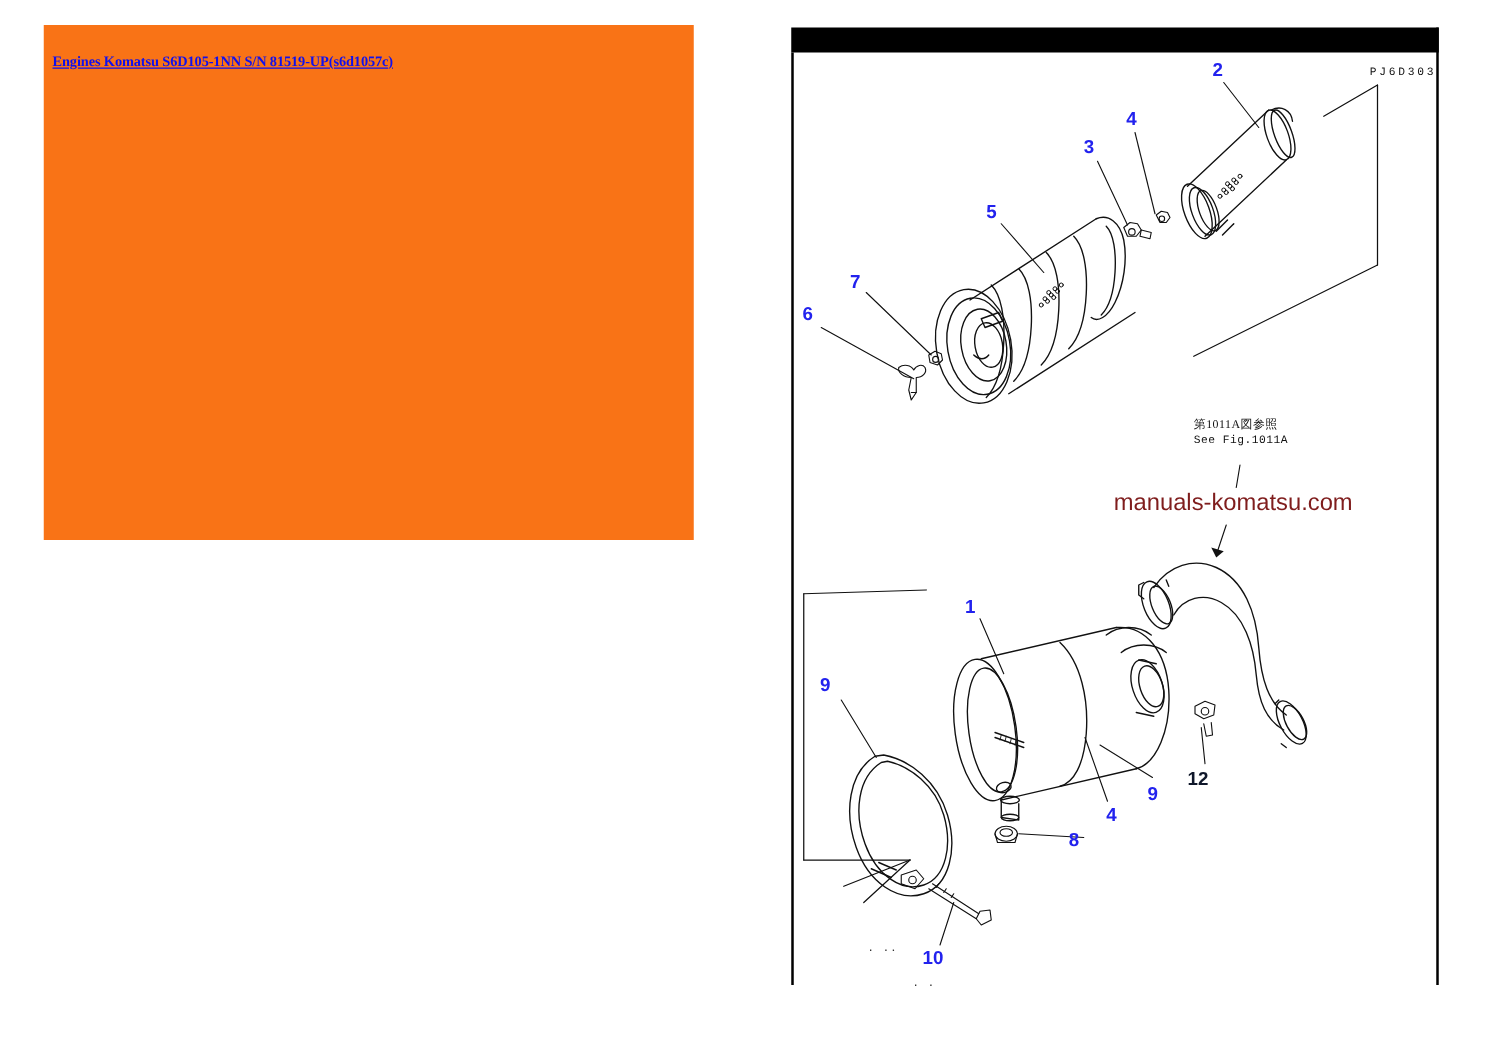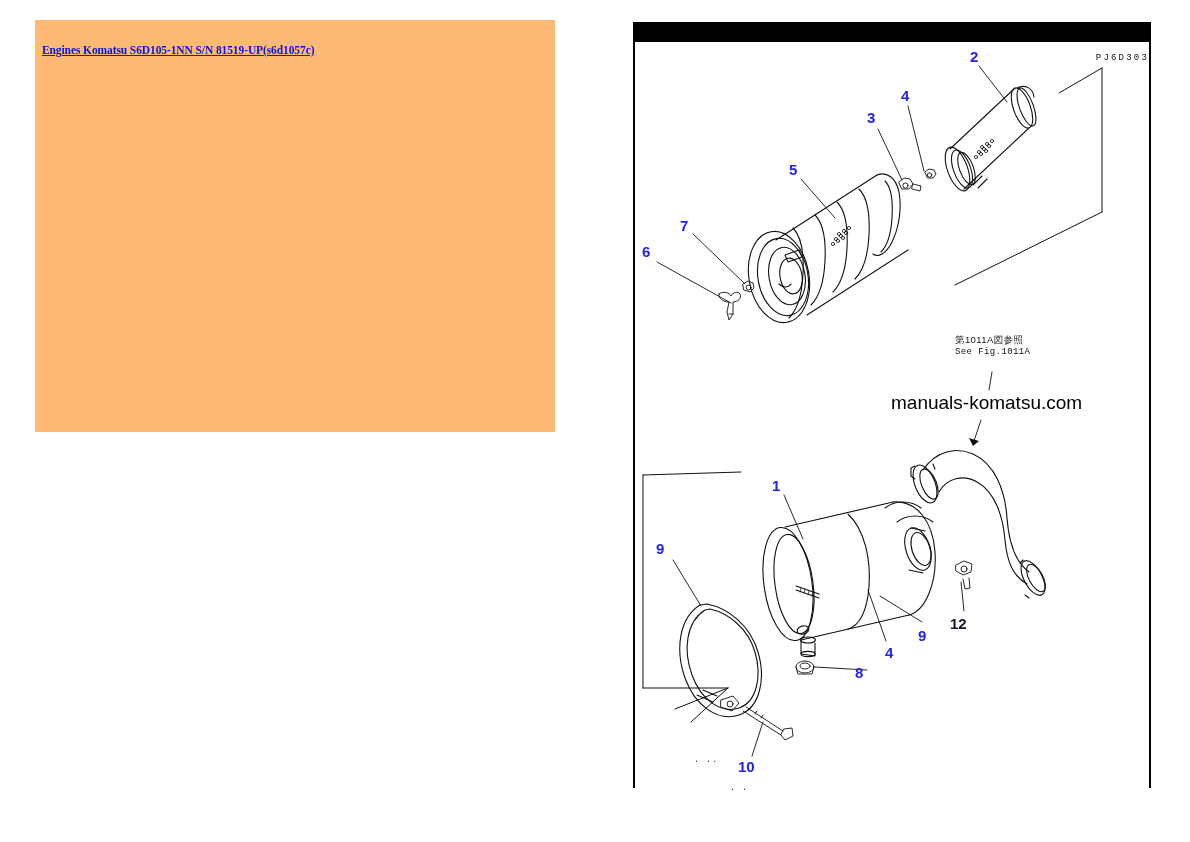--- a/index.html
+++ b/index.html
@@ -15,21 +15,21 @@
     overflow: hidden;
   }
 
   
   #left-panel {
     position: absolute;
     left: 35px;
     top: 20px;
     width: 520px;
     height: 412px;
-    background: #fdba74;
+    background: #f97316;
   }
   #title-link {
     position: absolute;
     left: 7px;
     top: 24px;
     font-family: "Liberation Serif", serif;
     font-size: 11.5px;
     font-weight: bold;
     letter-spacing: -0.1px;
     color: #1010ee;
@@ -97,40 +97,40 @@
   
   #see-fig-note {
     position: absolute;
     left: 322px;
     top: 312px;
     color: #111111;
     line-height: 12px;
     white-space: nowrap;
   }
   #see-fig-note .jp {
-    font-family: Liberation Sans, sans-serif;
+    font-family: Liberation Serif, serif;
     font-size: 9.5px;
     letter-spacing: 0.4px;
     display: block;
   }
   #see-fig-note .en {
     font-family: Liberation Mono, monospace;
     font-size: 9px;
     letter-spacing: 0.4px;
     display: block;
   }
 
   
   #watermark {
     position: absolute;
     left: 258px;
     top: 370px;
     font-family: "Liberation Sans", sans-serif;
     font-size: 19px;
-    color: #000000;
+    color: #7f1d1d;
     white-space: nowrap;
   }
 
   
   .callout {
     position: absolute;
     font-family: "Liberation Sans", sans-serif;
     font-size: 15px;
     font-weight: bold;
     color: #2222ee;

